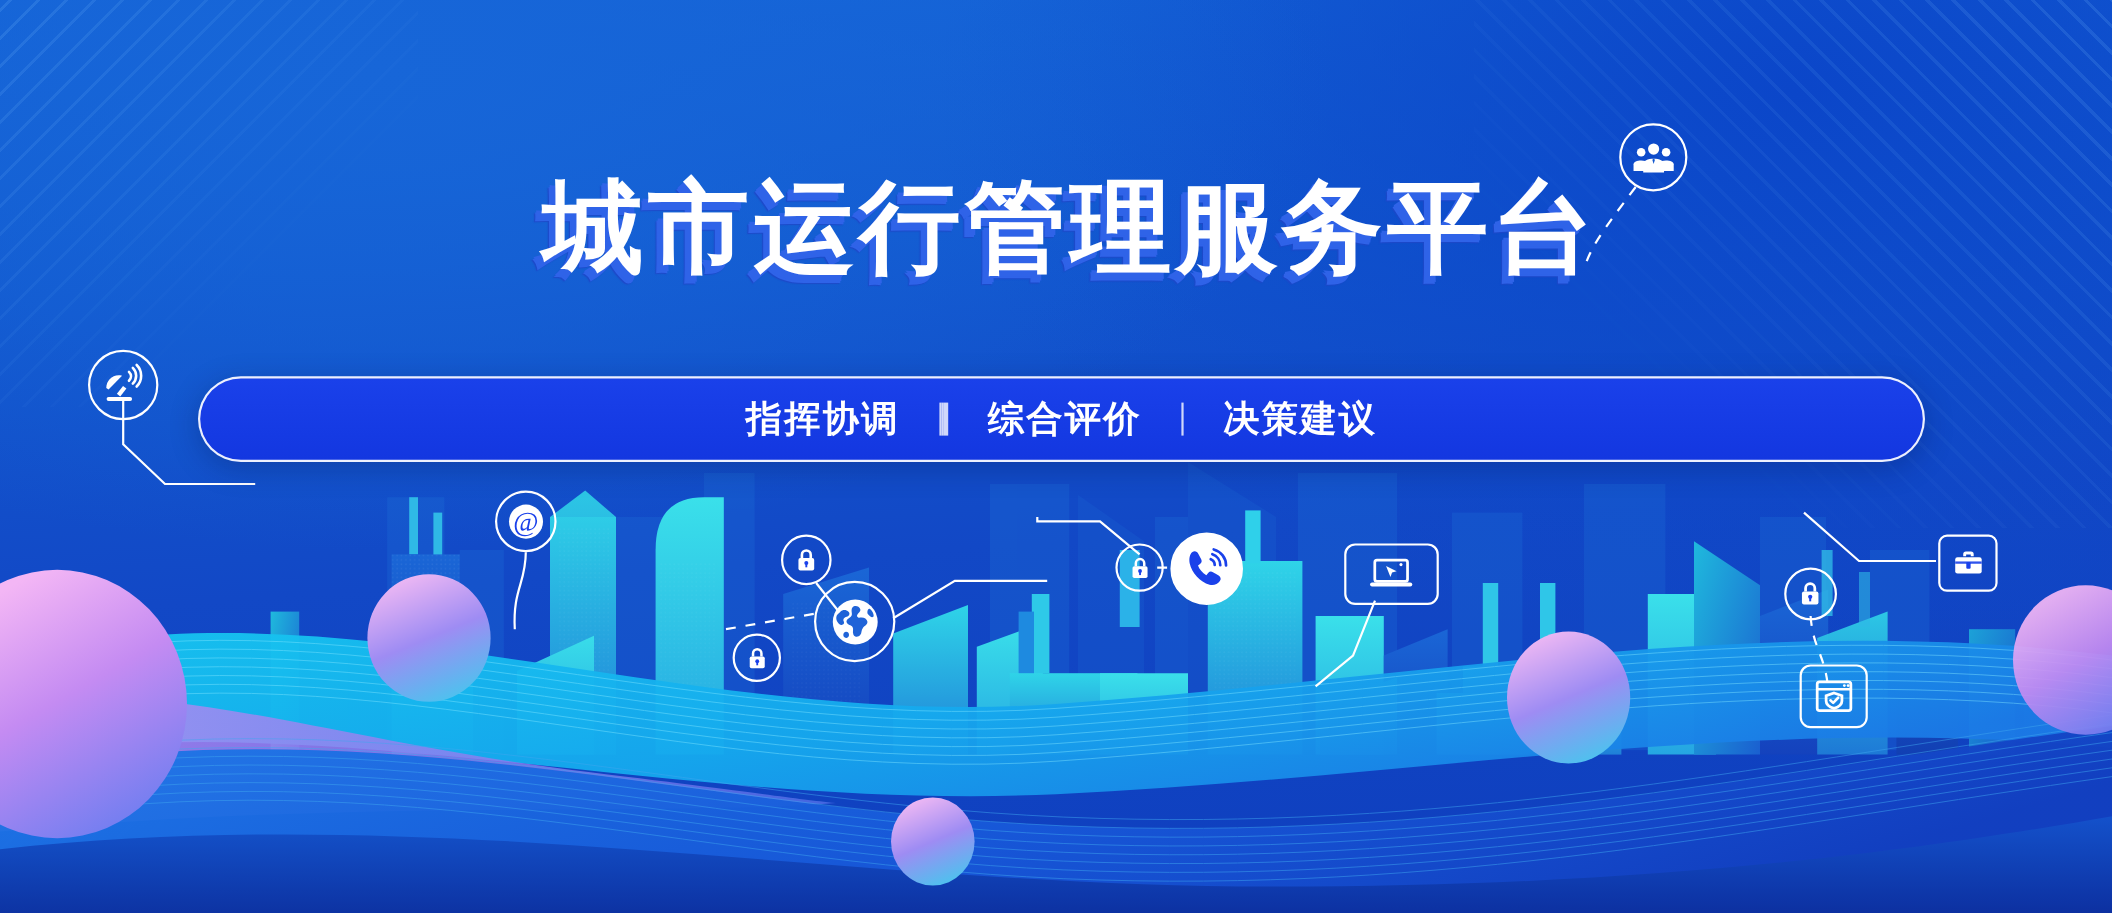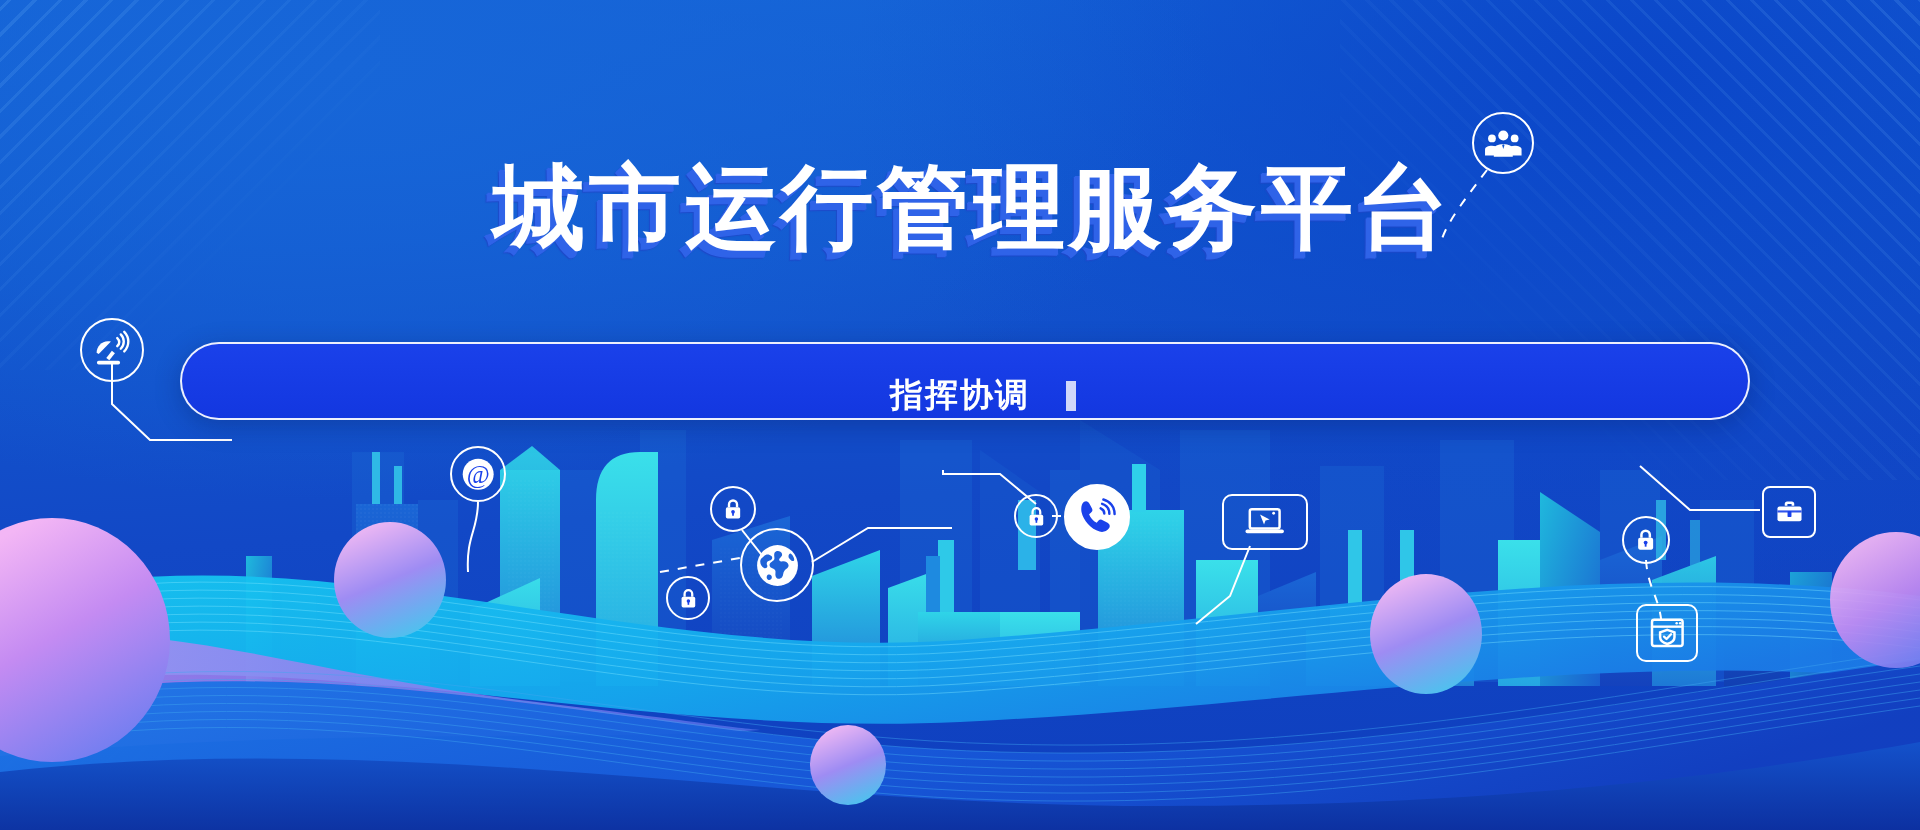--- a/index.html
+++ b/index.html
@@ -75,21 +75,21 @@
   }
 
   
   .nav {
     position:absolute;
     left:180px; top:342px;
     width:1570px; height:78px;
     background:linear-gradient(180deg,#1a41ea 0%, #1337e0 100%);
     border:2px solid rgba(255,255,255,0.92);
     border-radius:44px;
-    display:flex; align-items:flex-end; justify-content:center;
+    display:flex; align-items:center; justify-content:center;
     z-index:45;
     box-shadow:0 6px 26px rgba(6,22,90,0.30);
   }
   .nav-inner { display:flex; align-items:center; }
   .nav-item {
     color:#ffffff;
     font-size:33px;
     font-weight:bold;
     letter-spacing:2px;
     padding:0 36px;
@@ -493,17 +493,19 @@
     <h1 class="title">城市运行管理服务平台</h1>
   </div>
 
   <nav class="nav">
     <div class="nav-inner">
       <span class="nav-item">指挥协调</span>
       <span class="nav-sep"></span>
       <span class="nav-sep"></span>
       <span class="nav-sep"></span>
       <span class="nav-sep"></span>
+      <span class="nav-item">综合评价</span>
       <span class="nav-sep"></span>
+      <span class="nav-item">决策建议</span>
     </div>
   </nav>
 
 </div>
 
 </body></html>

